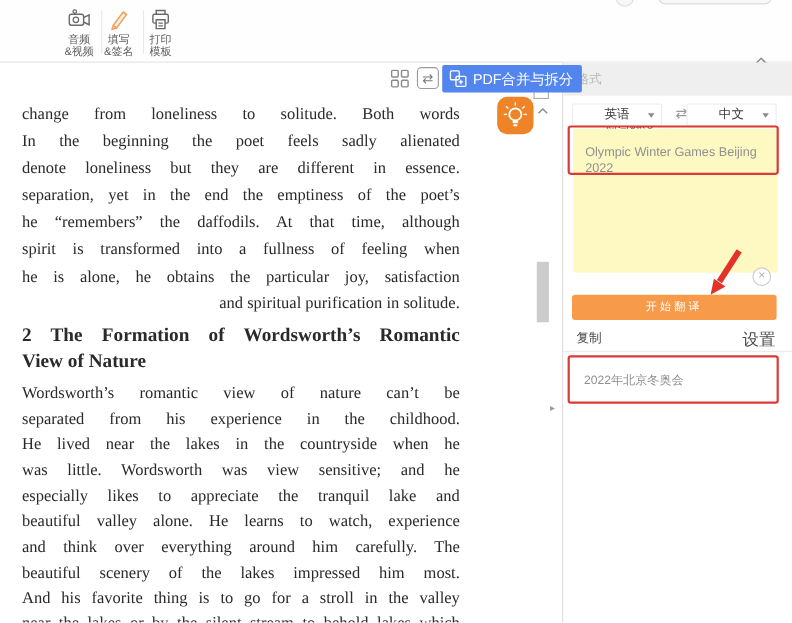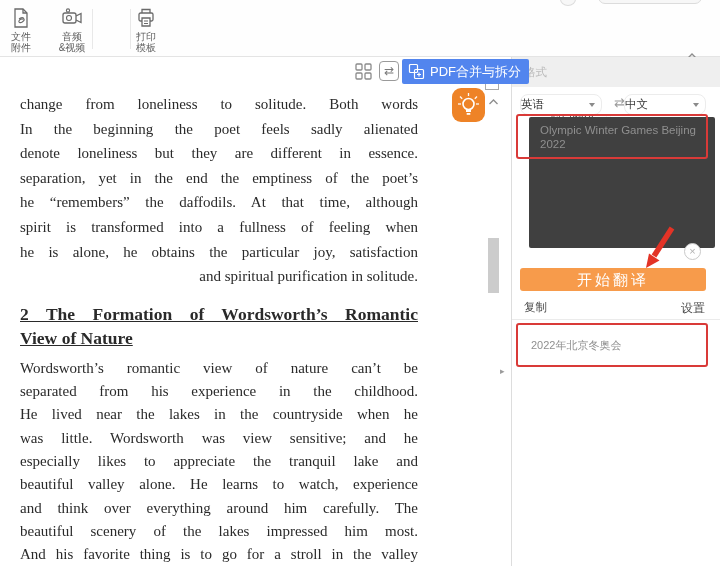--- a/index.html
+++ b/index.html
@@ -28,21 +28,21 @@
   .bulb-btn { position:absolute; left:452px; top:88px; width:33px; height:34px;
               background:#ee8327; border-radius:9px; z-index:25; }
 
   
   .doc { position:absolute; left:20px; top:92px; width:398px;
          font-family:"Liberation Serif", serif; color:#2a2a2a; }
   .p1 { font-size:15px; line-height:24.6px; }
   .p2 { font-size:15px; line-height:23.3px; margin-top:7px; }
   .doc-line { text-align:justify; text-align-last:justify; white-space:nowrap; }
   .doc-line-last { text-align:right; white-space:nowrap; }
-  .doc-head { font-size:17.5px; font-weight:bold; line-height:24px; margin-top:13px;text-decoration:underline; }
+  .doc-head { font-size:17.5px; font-weight:bold; line-height:24px; margin-top:3px; }
   .doc-head .h1 { text-align:justify; text-align-last:justify; white-space:nowrap; }
 
   
   .mini-page { position:absolute; left:485px; top:79px; width:14px; height:11px;
                border:1px solid #a9a9a9; background:#fff; z-index:5; }
   .scroll-up { position:absolute; left:488px; top:92px; width:11px; height:8px; }
   .scroll-thumb { position:absolute; left:488px; top:238px; width:11px; height:55px;
                   background:#ccc; }
   .panel-collapse { position:absolute; left:500px; top:366px; font-size:9px; color:#9a9a9a; }
 
@@ -52,87 +52,86 @@
   .tabstrip { position:absolute; left:0; top:0; width:209px; height:30px; background:#efefef; }
   .tab-inactive { position:absolute; left:4px; top:0; height:30px; line-height:30px;
                   padding:0 8px; font-size:11.5px; color:#b9b9b9; }
   .tab-active { position:absolute; left:27px; top:0; height:30px; line-height:30px;
                 background:#fff; padding:0 10px; font-size:11.5px; color:#3c3c3c;margin-top:48px; }
   .tab-close { margin-left:10px; color:#555; font-size:12px; cursor:pointer; }
 
   .lang-row { position:absolute; left:8px; top:37px; width:186px; height:21px; }
   .lang-sel { position:absolute; top:0; width:82px; height:21px; border:1px solid #ececec;
               background:#fff; font-size:11.5px; color:#3a3a3a; line-height:19px;
-              text-align:left; border-radius:8px; }
+              text-align:center; border-radius:2px; }
   .lang-sel .caret { position:absolute; right:6px; top:8px; width:0; height:0;
                      border-left:3.5px solid transparent; border-right:3.5px solid transparent;
                      border-top:4px solid #8a8a8a; }
   .lang-swap { position:absolute; left:94px; top:1px; color:#9a9a9a; font-size:13px; }
 
-  .src-area { position:absolute; left:17px; top:60px; width:186px; height:131px;
-              background:#404040; border-radius:2px; font-size:11.5px; color:#8f8f8f;
-              padding:6px 11px; line-height:14px; }
+  .src-area { position:absolute; left:9px; top:60px; width:186px; height:131px;
+              background:#fef9c3; border-radius:2px; font-size:11.5px; color:#8f8f8f;
+              padding:15px 11px; line-height:14px; }
   .clear-btn { position:absolute; left:172px; top:186px; width:17px; height:17px;
                border:1.5px solid #c9c9c9; border-radius:50%; color:#b2b2b2;
                font-size:11px; line-height:14px; text-align:center; background:#fff; }
   .translate-btn { position:absolute; left:8px; top:211px; width:186px; height:23px;
                    background:#f79b4b; border:none; border-radius:3px; color:#fff;
-                   font-size:15px; letter-spacing:3px; text-align:center; line-height:23px;
+                   font-size:10px; letter-spacing:3px; text-align:center; line-height:23px;
                    cursor:pointer; }
   .copy-lbl { position:absolute; left:12px; top:243px; font-size:11.5px; color:#4a4a4a; }
-  .settings-lbl { position:absolute; right:15px; top:243px; font-size:12px; color:#4a4a4a; }
+  .settings-lbl { position:absolute; right:15px; top:243px; font-size:15px; color:#4a4a4a; }
   .result-div { position:absolute; left:0; top:262px; width:209px; height:1px; background:#ebebeb; }
   .result-box { position:absolute; left:8px; top:269px; width:186px; height:38px;
                 font-size:11px; color:#8f8f8f; padding:12px 11px; }
 
   
   .anno { position:absolute; border:2px solid #d93a38; border-radius:3px;
           pointer-events:none; z-index:40; }
   .anno-src { left:516px; top:114px; width:192px; height:45px; }
   .anno-res { left:516px; top:323px; width:192px; height:44px; }
   .anno-arrow { position:absolute; left:634px; top:222px; width:48px; height:52px;
                 pointer-events:none; z-index:41; }
 </style>
 </head>
 <body>
 
 <div class="ribbon">
 
-  <div class="rb-item" style="left:2px">
-    <span class="ic">
-      <svg width="24" height="22" viewBox="0 0 24 22" fill="none" stroke="#6a6a6a" stroke-width="1.3">
-        <path d="M6 2 h8 l4 4 v14 H6 z"></path>
-          <path d="M14 2 v4 h4"></path>
-        <path d="M10 12 c0 0 4-3 5 0 c1 2-4 5-5 3 c-1-1.5 3-4 4-2.5" stroke-width="1.1"></path>
-      </svg>
-    </span>
-    <div class="rb-lbl">
-      <div>文件</div>
-        <div>附件</div>
-    </div>
-  </div>
 
 
   <div class="rb-item" style="left:53px">
     <span class="ic">
       <svg width="24" height="22" viewBox="0 0 24 22" fill="none" stroke="#6a6a6a" stroke-width="1.3">
         <rect x="3" y="6" width="13" height="10" rx="2"></rect>
         <circle cx="9" cy="11" r="2.5" stroke-width="1.1"></circle>
         <path d="M16 9 l5-2.5 v9 L16 13"></path>
         <circle cx="8" cy="3.5" r="1.6" stroke-width="1.1"></circle>
       </svg>
     </span>
     <div class="rb-lbl">
       <div>音频</div>
         <div>&amp;视频</div>
     </div>
   </div>
 
   <div class="rb-div" style="left:92px"></div>
 
+  <div class="rb-item" style="left:89px">
+    <span class="ic">
+      <svg width="24" height="22" viewBox="0 0 24 22" fill="none" stroke="#efa15f" stroke-width="1.4">
+        <path d="M7 16 L16 4 l3 2.2 L10 18.5 l-4 1 z" fill="#fdeede"></path>
+        <path d="M7 16 l3 2.5"></path>
+      </svg>
+    </span>
+    <div class="rb-lbl">
+      <div>填写</div>
+        <div>&amp;签名</div>
+    </div>
+  </div>
 
   <div class="rb-div" style="left:130px"></div>
 
   <div class="rb-item" style="left:127px">
     <span class="ic">
       <svg width="24" height="22" viewBox="0 0 24 22" fill="none" stroke="#6a6a6a" stroke-width="1.3">
         <path d="M8 6 V2.5 h8 V6"></path>
         <rect x="5" y="6" width="14" height="8" rx="1.5"></rect>
         <path d="M8 11 h8 v8 H8 z" fill="#fff"></path>
         <path d="M10 14 h4 M10 16.5 h4" stroke-width="1.1"></path>

